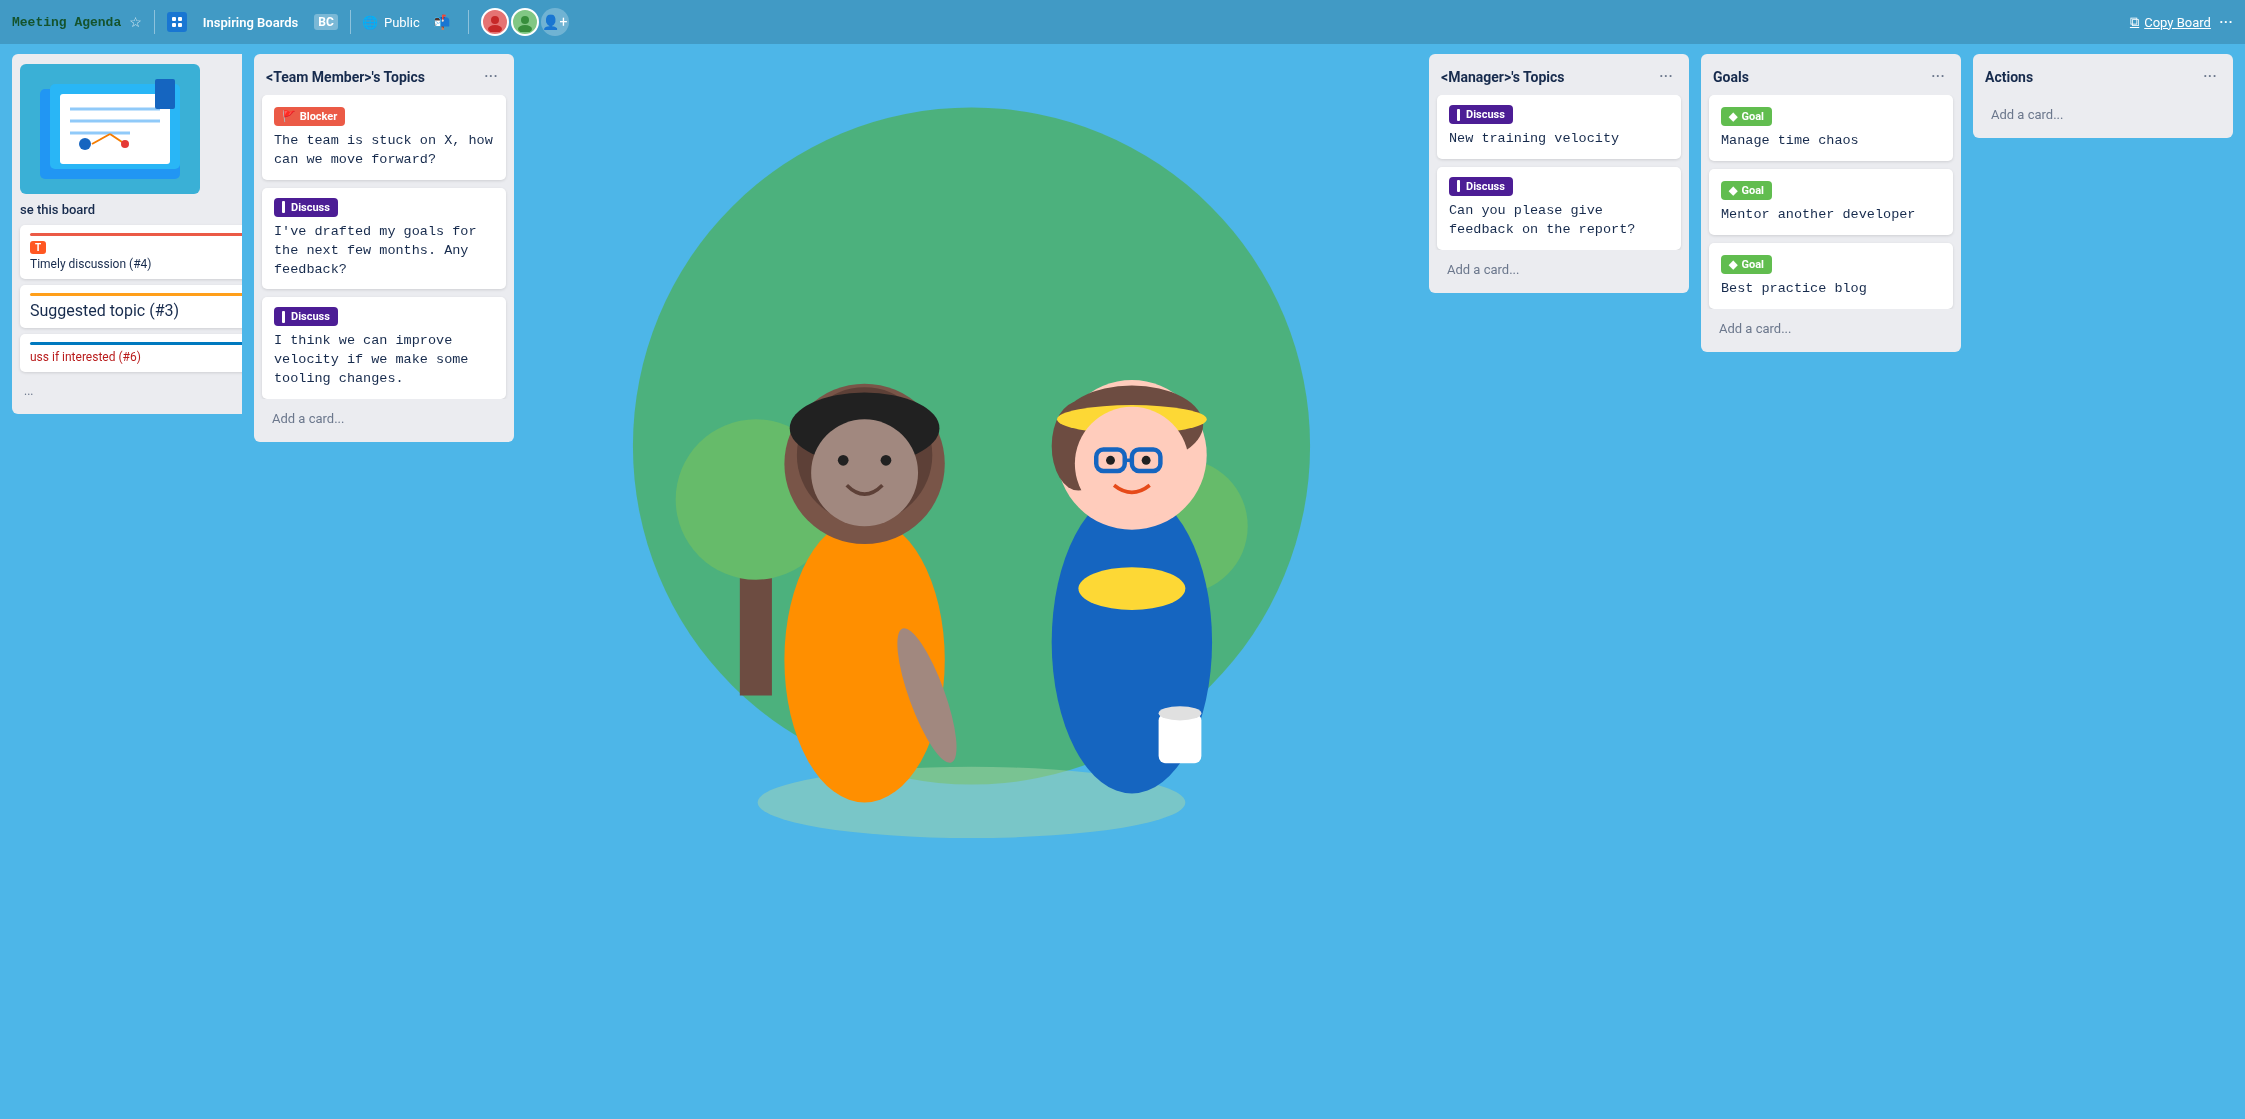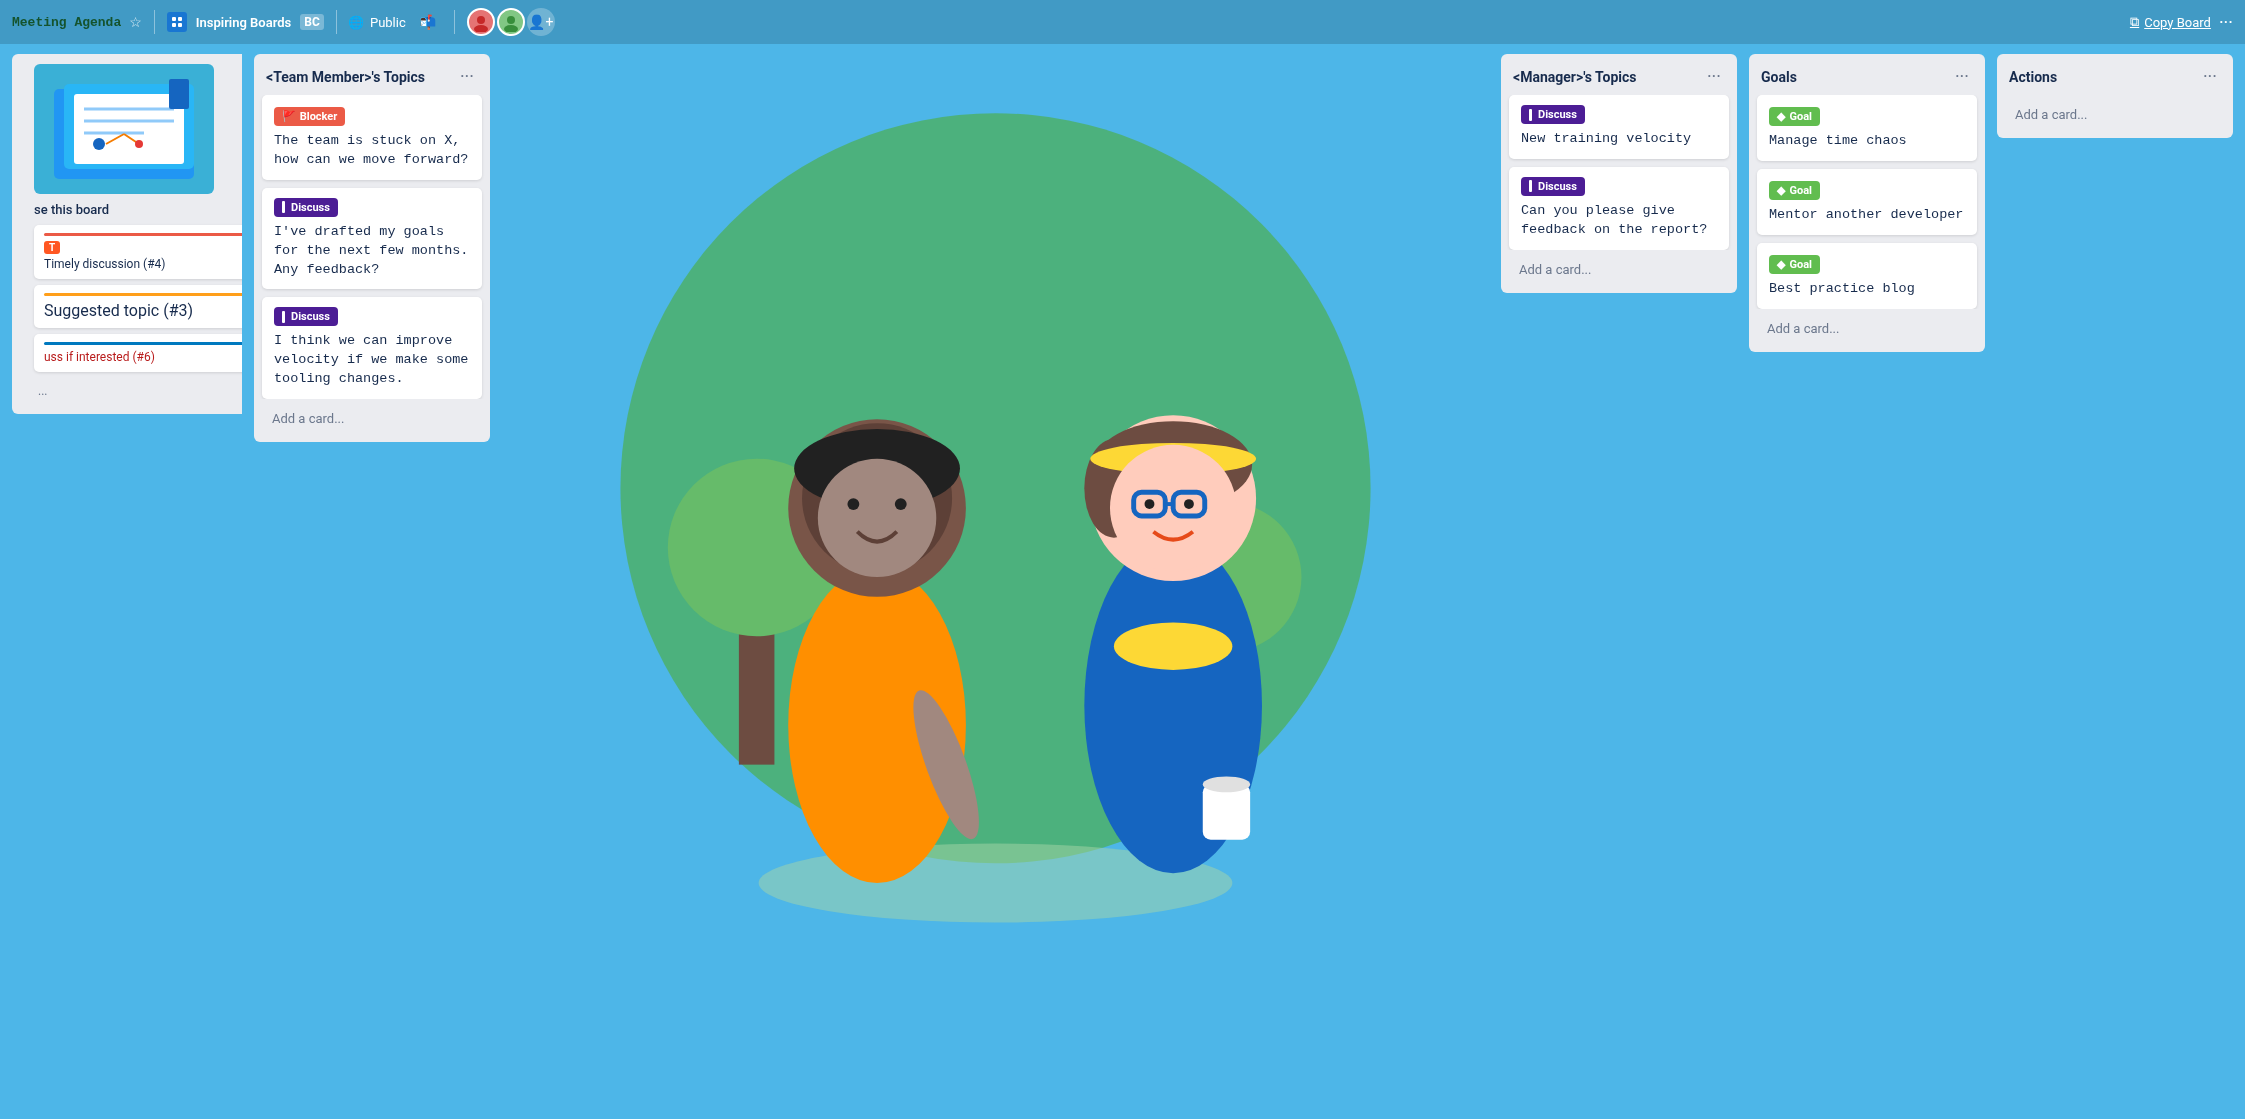--- a/index.html
+++ b/index.html
@@ -36,21 +36,21 @@
     }
     .header-sep {
       width: 1px;
       height: 24px;
       background: rgba(255,255,255,0.4);
       margin: 0 4px;
     }
     .header-workspace {
       display: flex;
       align-items: center;
-      gap: 9px;
+      gap: 16px;
       font-size: 13px;
       font-weight: 600;
       color: white;
     }
     .workspace-icon {
       width: 20px;
       height: 20px;
       background: #1976d2;
       border-radius: 3px;
       display: flex;
@@ -143,21 +143,21 @@
       overflow-y: hidden;
       padding: 10px 12px;
       gap: 12px;
       align-items: flex-start;
     }
 
     
     .list {
       background: #ebecf0;
       border-radius: 6px;
-      width: 236px;
+      width: 260px;
       flex-shrink: 0;
       max-height: calc(100vh - 64px);
       display: flex;
       flex-direction: column;
     }
     .list-header {
       display: flex;
       align-items: center;
       justify-content: space-between;
       padding: 10px 12px 6px;
@@ -306,21 +306,21 @@
       <span>⧉</span>
       <span>Copy Board</span>
     </div>
     <span class="more-btn">···</span>
   </div>
 </div>
 
 <div class="board-content">
 
   <div class="partial-left">
-    <div style="background:#ebecf0; border-radius:6px; padding:10px 22px; width:272px; overflow:hidden;">
+    <div style="background:#ebecf0; border-radius:6px; padding:10px 8px; width:272px; overflow:hidden;">
 
       <div style="width:180px; height:130px; background:#3ab0d6; border-radius:6px; margin-bottom:8px; overflow:hidden; display:flex; align-items:center; justify-content:center;">
 
         <svg width="160" height="120" viewBox="0 0 160 120">
           <rect x="10" y="20" width="140" height="90" rx="5" fill="#2196f3"></rect>
           <rect x="20" y="15" width="130" height="85" rx="5" fill="#29b6f6"></rect>
           <rect x="30" y="25" width="110" height="70" rx="3" fill="#fff"></rect>
 
           <line x1="40" y1="40" x2="130" y2="40" stroke="#90caf9" stroke-width="3"></line>
           <line x1="40" y1="52" x2="130" y2="52" stroke="#90caf9" stroke-width="3"></line>

